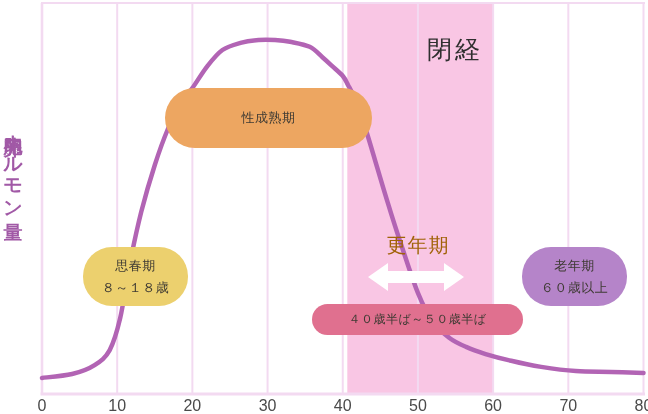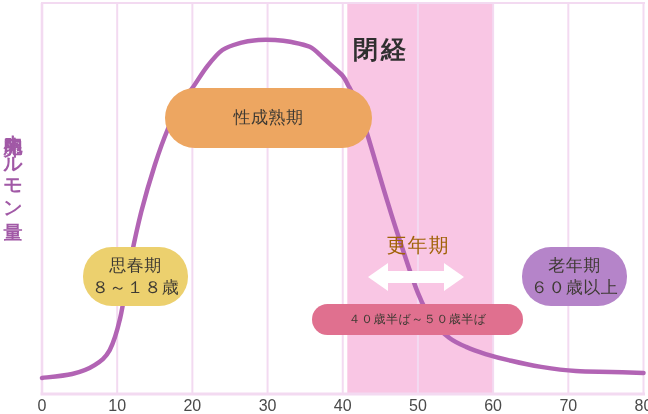--- a/index.html
+++ b/index.html
@@ -9,30 +9,30 @@
     --c-curve:#b264b4; --c-grid:#f3daf1; --c-band:#f9c6e4;
     --c-puberty:#ecd06e; --c-maturity:#eda661; --c-range:#e0708f; --c-senior:#b584c9;
     --c-ylabel:#a159a6; --c-text:#3a3a3a; --c-tick:#4a4a4a;
   }
   #chart-svg{position:absolute;left:0;top:0;}
   .ylabel{
     position:absolute;left:4px;top:122px;writing-mode:vertical-rl;text-orientation:upright;
     font-size:19px;line-height:1;letter-spacing:0px;color:var(--c-ylabel);font-weight:bold;
   }
   .heikei{
-    position:absolute;left:353px;top:33px;width:130px;text-align:left;
-    font-size:25px;letter-spacing:3px;color:#2f2f2f;font-weight:bold;
+    position:absolute;left:353px;top:33px;width:130px;text-align:right;
+    font-size:25px;letter-spacing:3px;color:#2f2f2f;
   }
   .kounenki{
     position:absolute;left:353px;top:232px;width:130px;text-align:center;
     font-size:20px;letter-spacing:1px;color:#a16207;
   }
   .pill{
     position:absolute;display:flex;flex-direction:column;align-items:center;justify-content:center;
-    text-align:center;color:#3e3a33;font-size:17px;line-height:22px;letter-spacing:0.5px;
+    text-align:center;color:#3e3a33;font-size:13px;line-height:22px;letter-spacing:0.5px;
   }
   .pill-puberty{left:83px;top:247px;width:105px;height:59px;border-radius:29px;background:var(--c-puberty);}
   .pill-maturity{left:165px;top:88px;width:207px;height:60px;border-radius:30px;background:var(--c-maturity);}
   .pill-range{left:312px;top:304px;width:211px;height:31px;border-radius:16px;background:var(--c-range);
     font-size:12px;line-height:31px;display:block;}
   .pill-senior{left:522px;top:247px;width:105px;height:59px;border-radius:29px;background:var(--c-senior);}
   .arrow-wrap{position:absolute;left:366px;top:261px;width:100px;height:32px;}
   .tick{
     position:absolute;top:397px;width:40px;text-align:center;
     font-size:16px;color:var(--c-tick);

